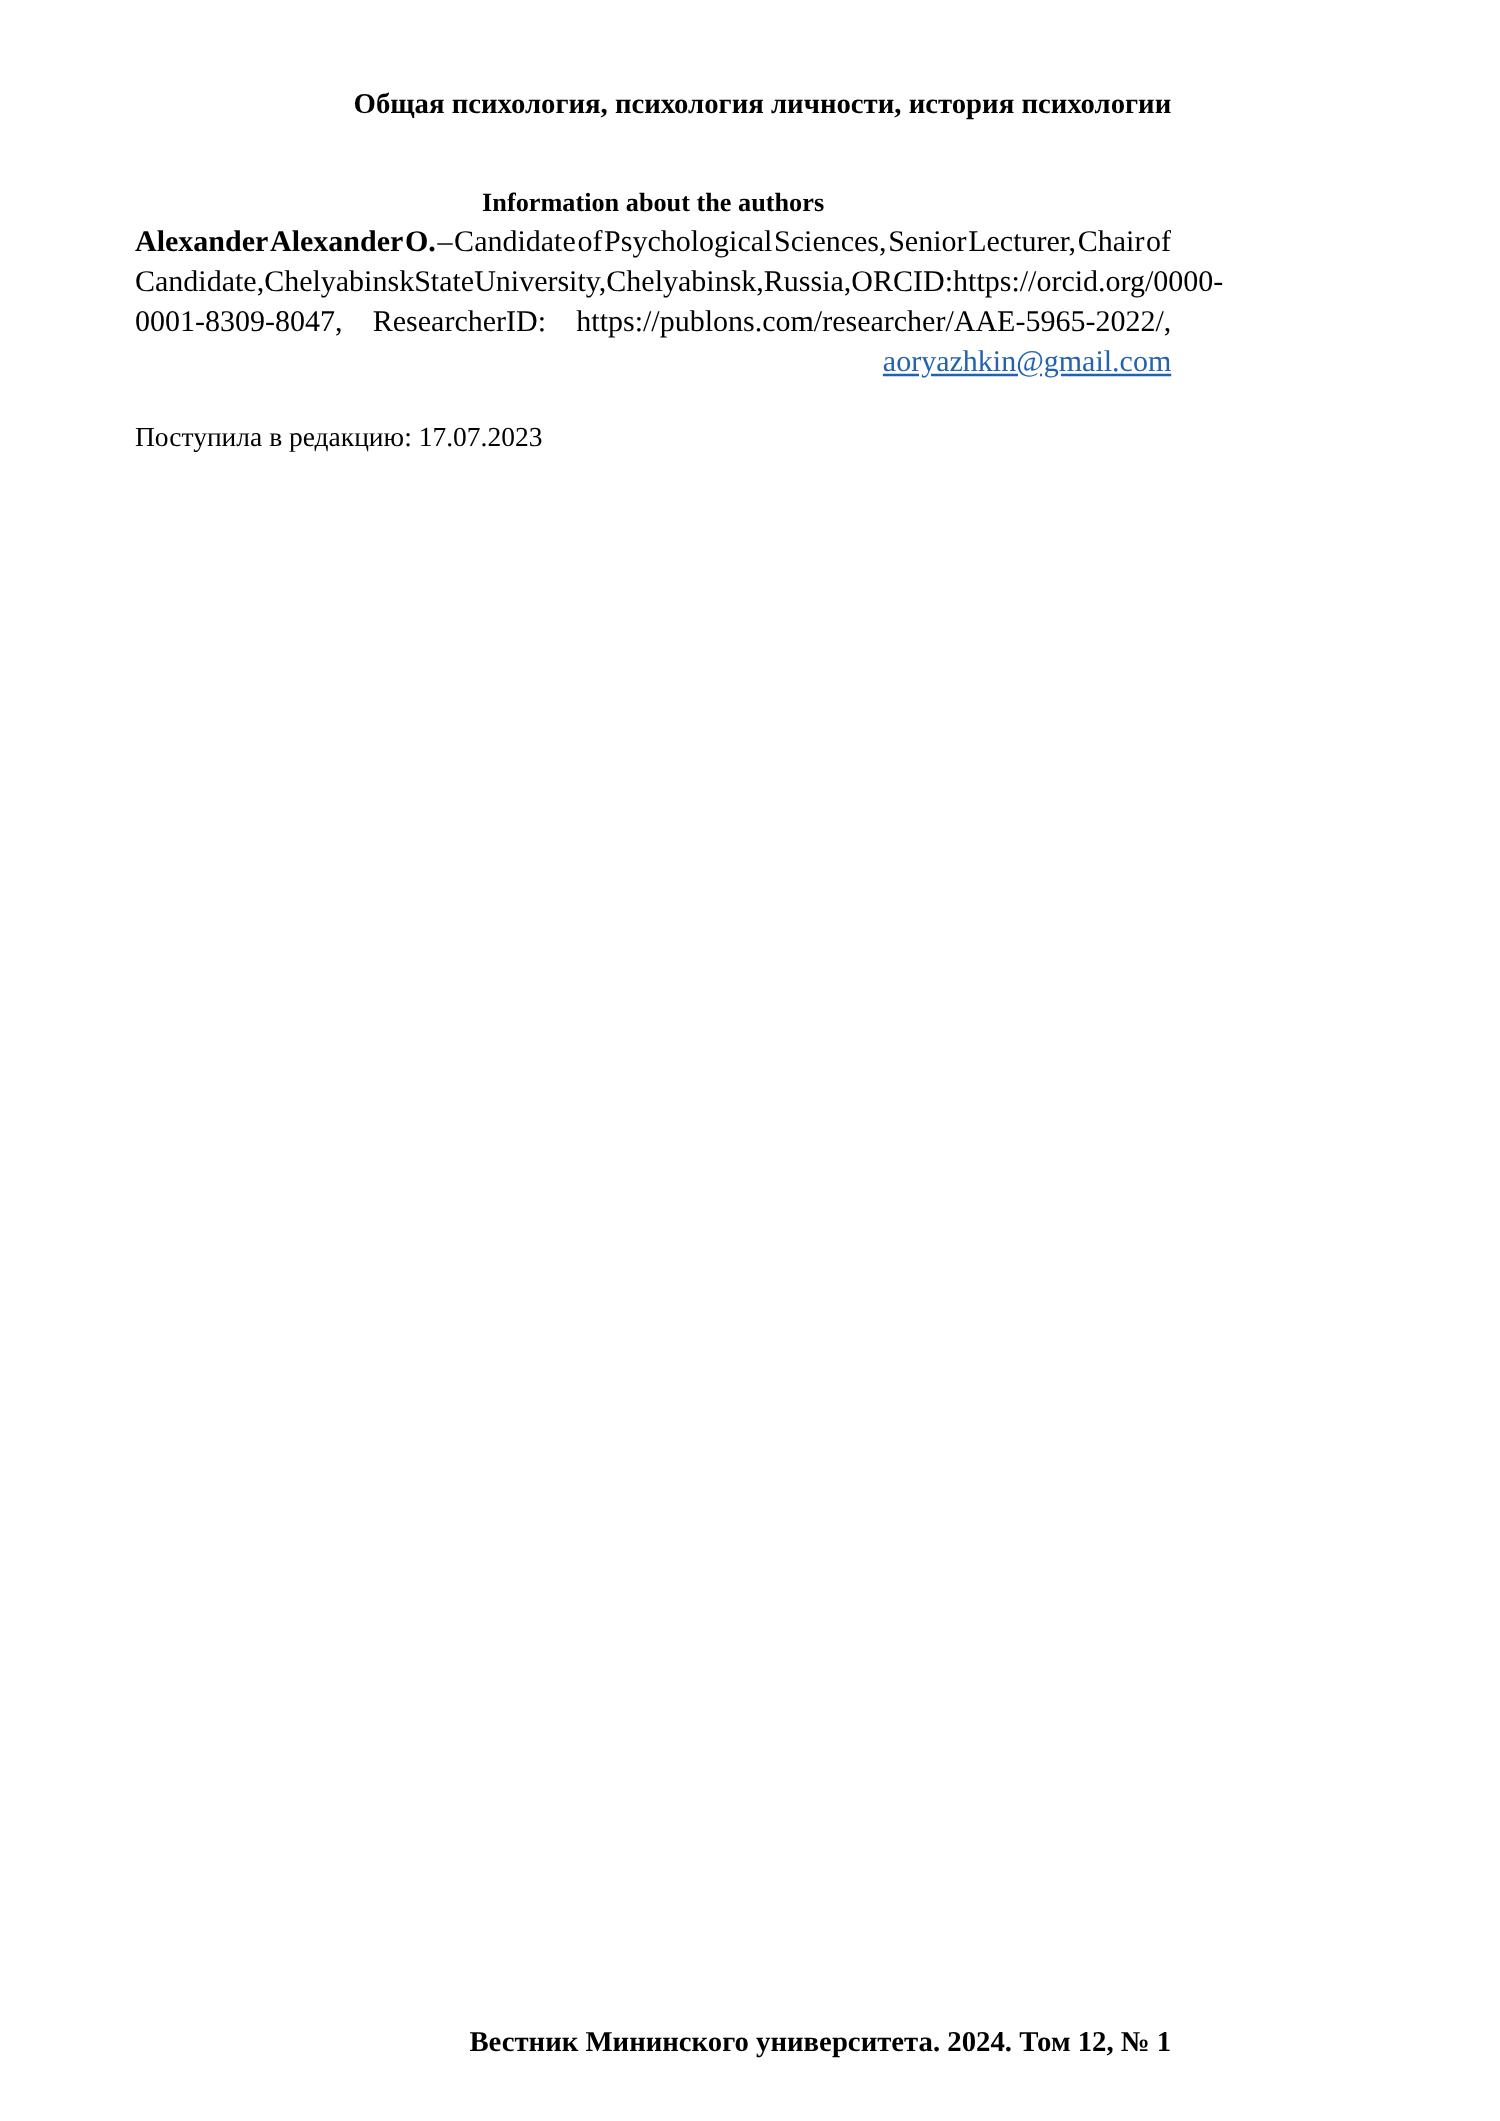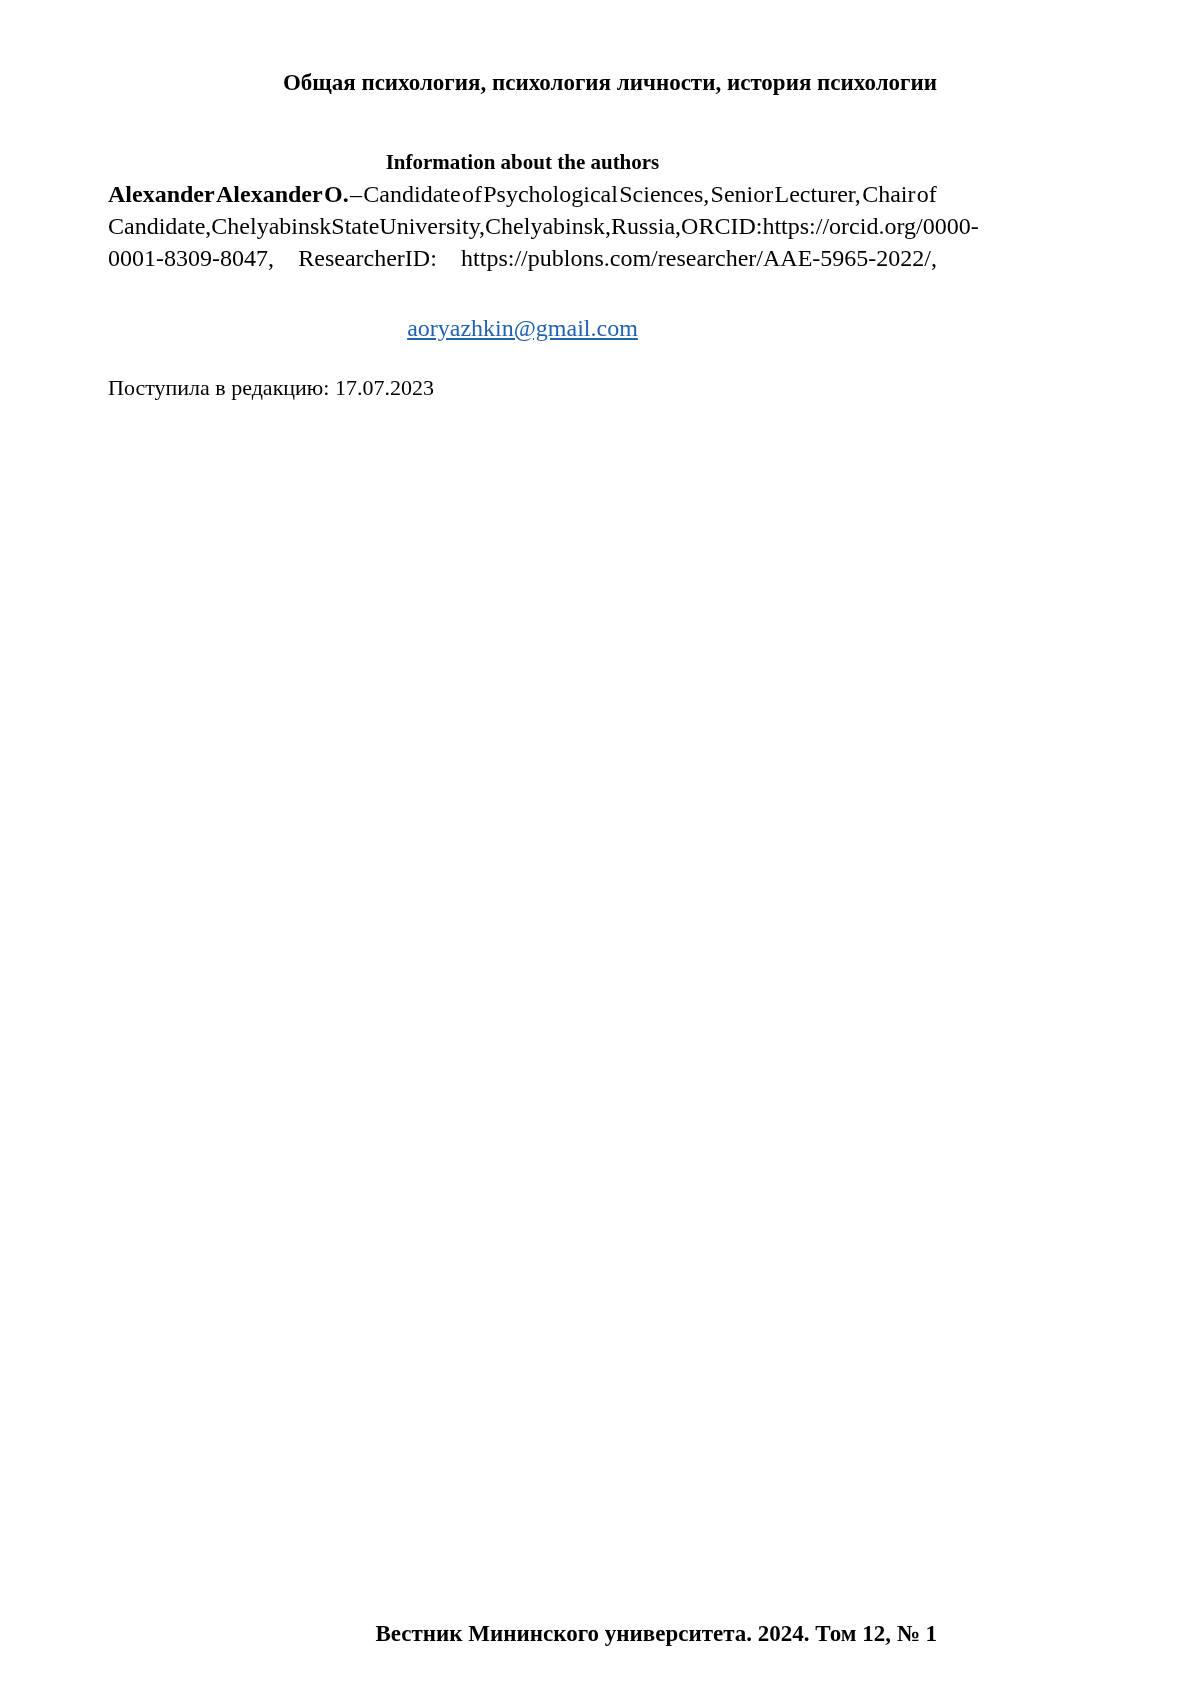--- a/index.html
+++ b/index.html
@@ -43,22 +43,21 @@
   }
   .para-line {
     display: flex;
     justify-content: space-between;
     white-space: nowrap;
   }
   .para-line span.bold {
     font-weight: bold;
   }
   .para-line-left {
-    text-align: center;
-    margin-top: 38px;
+    text-align: right;
   }
   .email-link {
     color: #2262b0;
     text-decoration: underline;
     cursor: pointer;
   }
   .dates-block {
     margin-top: 30px;
     font-size: 22px;
     line-height: 28px;

